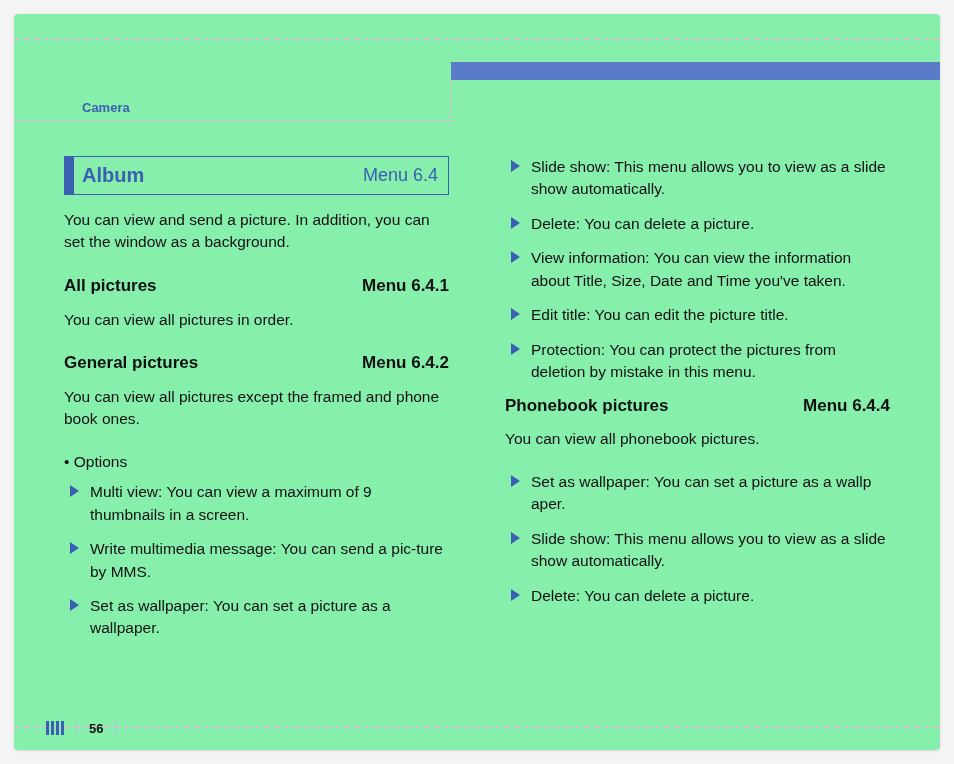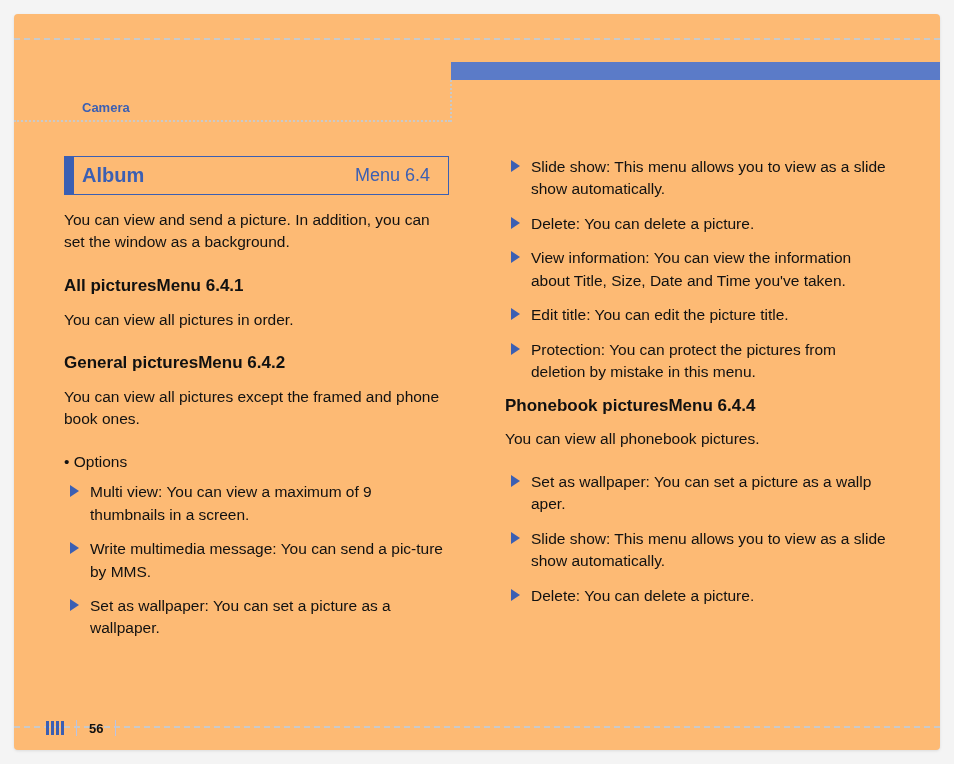--- a/index.html
+++ b/index.html
@@ -10,21 +10,21 @@
     font-family: Arial, Helvetica, sans-serif;
     position: relative;
     overflow: hidden;
   }
   .page {
     position: absolute;
     top: 14px;
     left: 14px;
     width: 926px;
     height: 736px;
-    background: #fdba74;
+    background: #86efac;
     border-radius: 4px;
     box-shadow: 0 1px 3px rgba(0,0,0,0.1);
   }
   
   .dash-line-top {
     position: absolute;
     top: 24px;
     left: 0; right: 0;
     border-top: 2px dashed #c9c9c9;
   }
@@ -69,38 +69,38 @@
     font-size: 15.5px;
     line-height: 1.45;
     color: #111;
   }
   .heading-box {
     display: flex;
     justify-content: space-between;
     align-items: center;
     border: 1px solid #3b5fb3;
     border-left: 10px solid #3b5fb3;
-    padding: 4px 18px 4px 8px;
+    padding: 4px 10px 4px 8px;
     margin-bottom: 14px;
     break-inside: avoid;
   }
   .heading-box .title {
     color: #3b5fb3;
     font-weight: bold;
     font-size: 20px;
   }
   .heading-box .menu {
     color: #3b5fb3;
     font-weight: normal;
     font-size: 18px;
   }
   .para { margin-bottom: 20px; }
   .subhead {
     display: flex;
-    justify-content: flex-start;
+    justify-content: space-between;
     font-weight: bold;
     font-size: 17px;
     margin: 8px 0 10px 0;
   }
   .opts-label {
     font-weight: normal;
     margin: 0 0 8px 0;
   }
   ul.opts {
     list-style: none;

